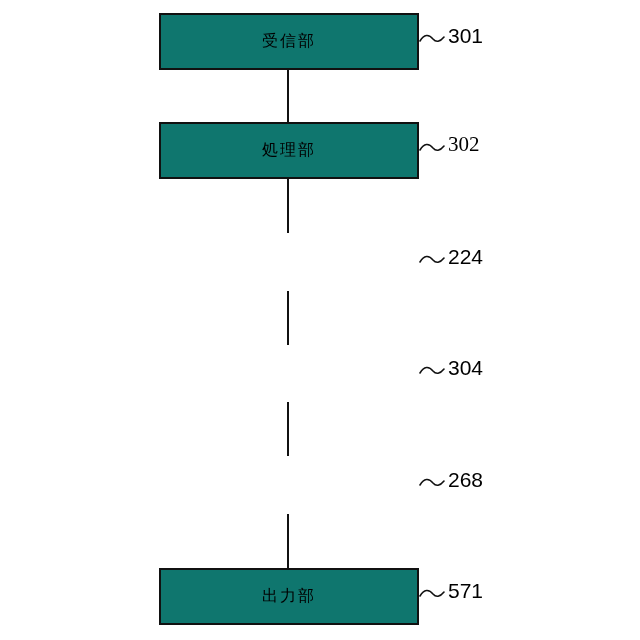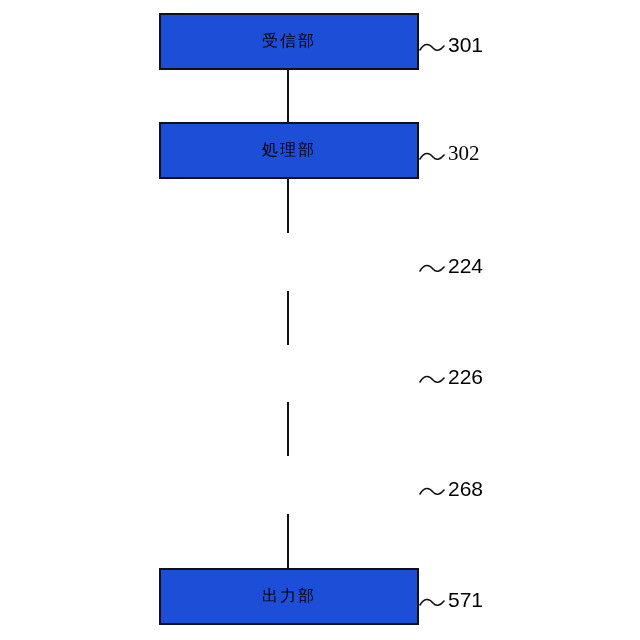--- a/index.html
+++ b/index.html
@@ -21,35 +21,35 @@
     width: 340px;
     height: 111px;
   }
   .box {
     position: absolute;
     left: 0;
     top: 0;
     width: 256px;
     height: 53px;
     border: 2px solid #111111;
-    background: #1d4ed8;
+    background: #0f766e;
     display: flex;
     align-items: center;
     justify-content: center;
   }
   .box-label {
     font-size: 16px;
     letter-spacing: 2px;
     color: #000000;
     white-space: nowrap;
   }
   .callout {
     position: absolute;
     left: 260px;
-    top: 20px;
+    top: 11px;
     display: flex;
     align-items: flex-end;
   }
   .squiggle {
     display: block;
     margin-top: 8px;
   }
   .ref-num {
     font-size: 21px;
     color: #000000;
@@ -111,21 +111,21 @@
       <span class="ref-num">224</span>
     </div>
     <div class="connector"></div>
   </div>
 
   <div class="unit u3">
     <div class="callout">
       <svg class="squiggle" width="26" height="14" viewBox="0 0 26 14">
         <path d="M1,9 C5,2 10,2 14,7 C17,10.5 21,10 25,5" fill="none" stroke="#111111" stroke-width="1.6" stroke-linecap="round"></path>
       </svg>
-      <span class="ref-num">226</span>
+      <span class="ref-num">304</span>
     </div>
     <div class="connector"></div>
   </div>
 
   <div class="unit u4">
     <div class="callout">
       <svg class="squiggle" width="26" height="14" viewBox="0 0 26 14">
         <path d="M1,9 C5,2 10,2 14,7 C17,10.5 21,10 25,5" fill="none" stroke="#111111" stroke-width="1.6" stroke-linecap="round"></path>
       </svg>
       <span class="ref-num">268</span>

